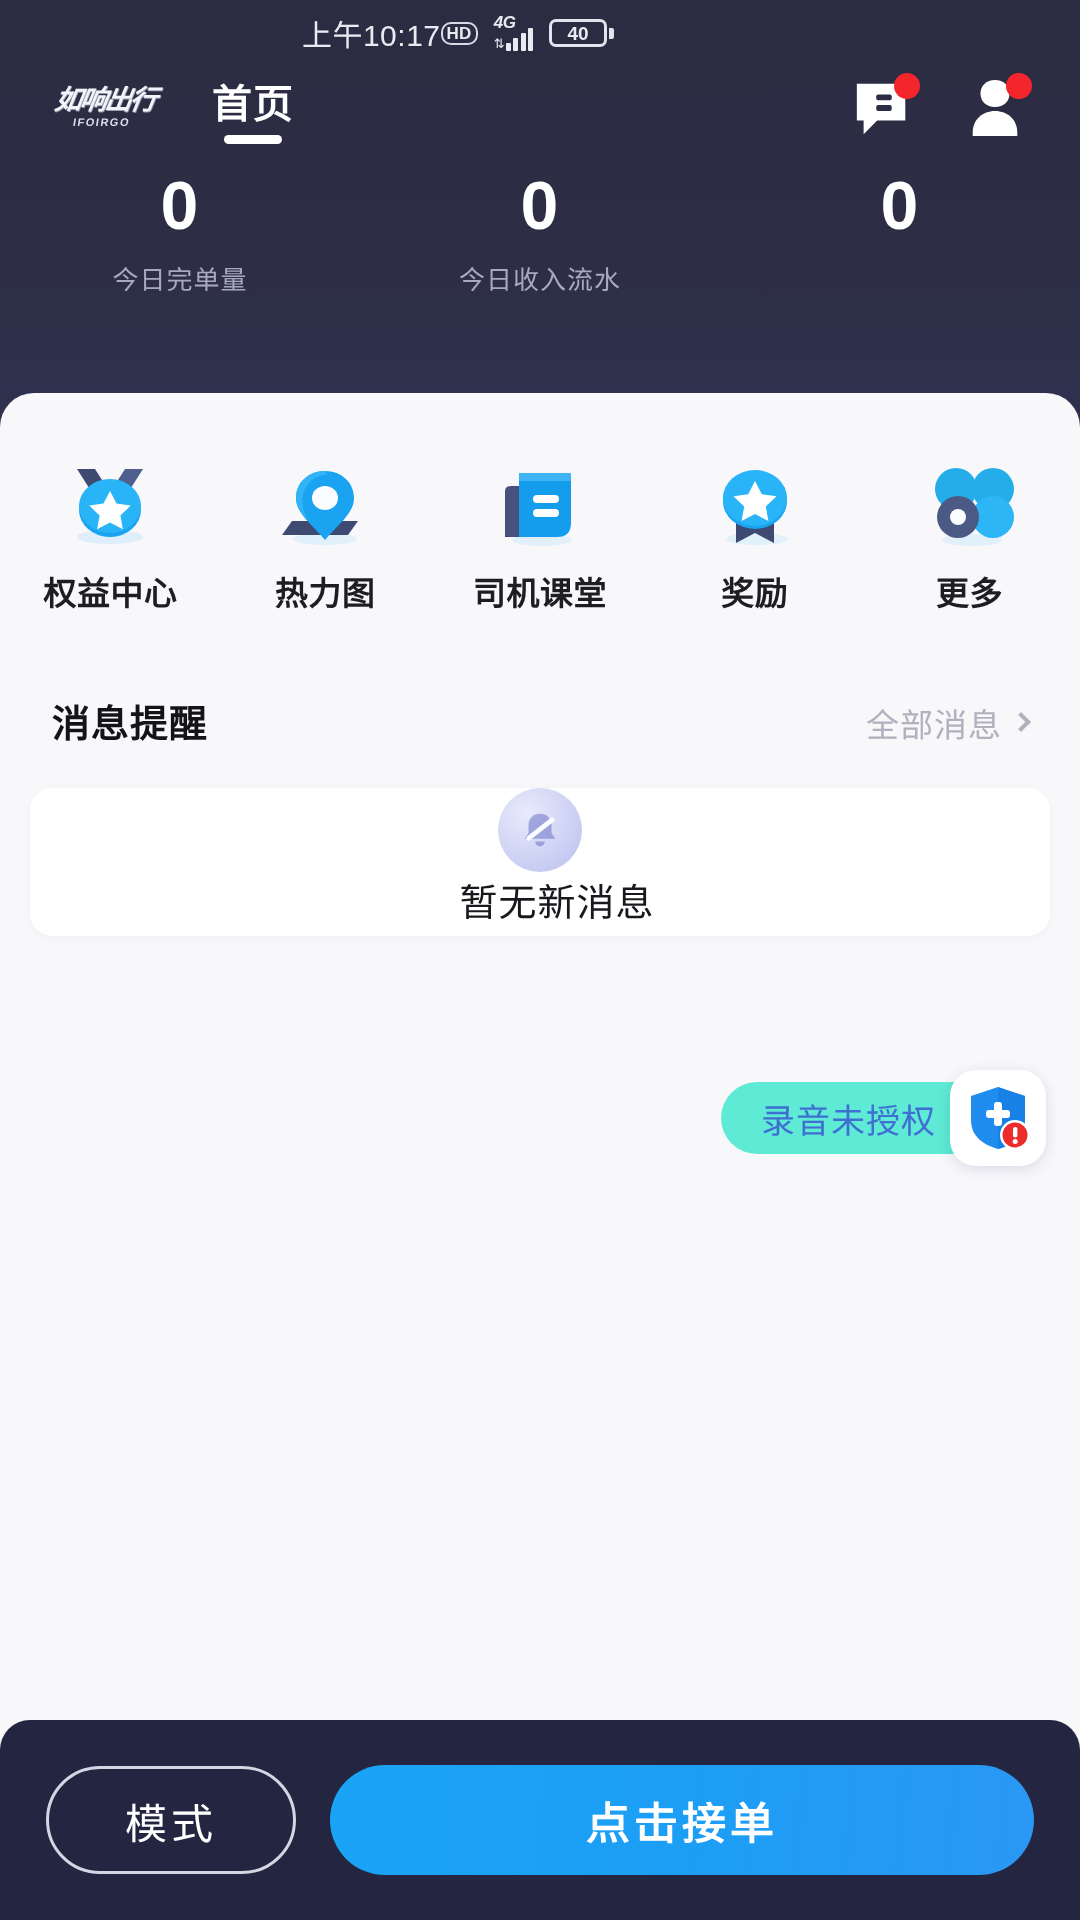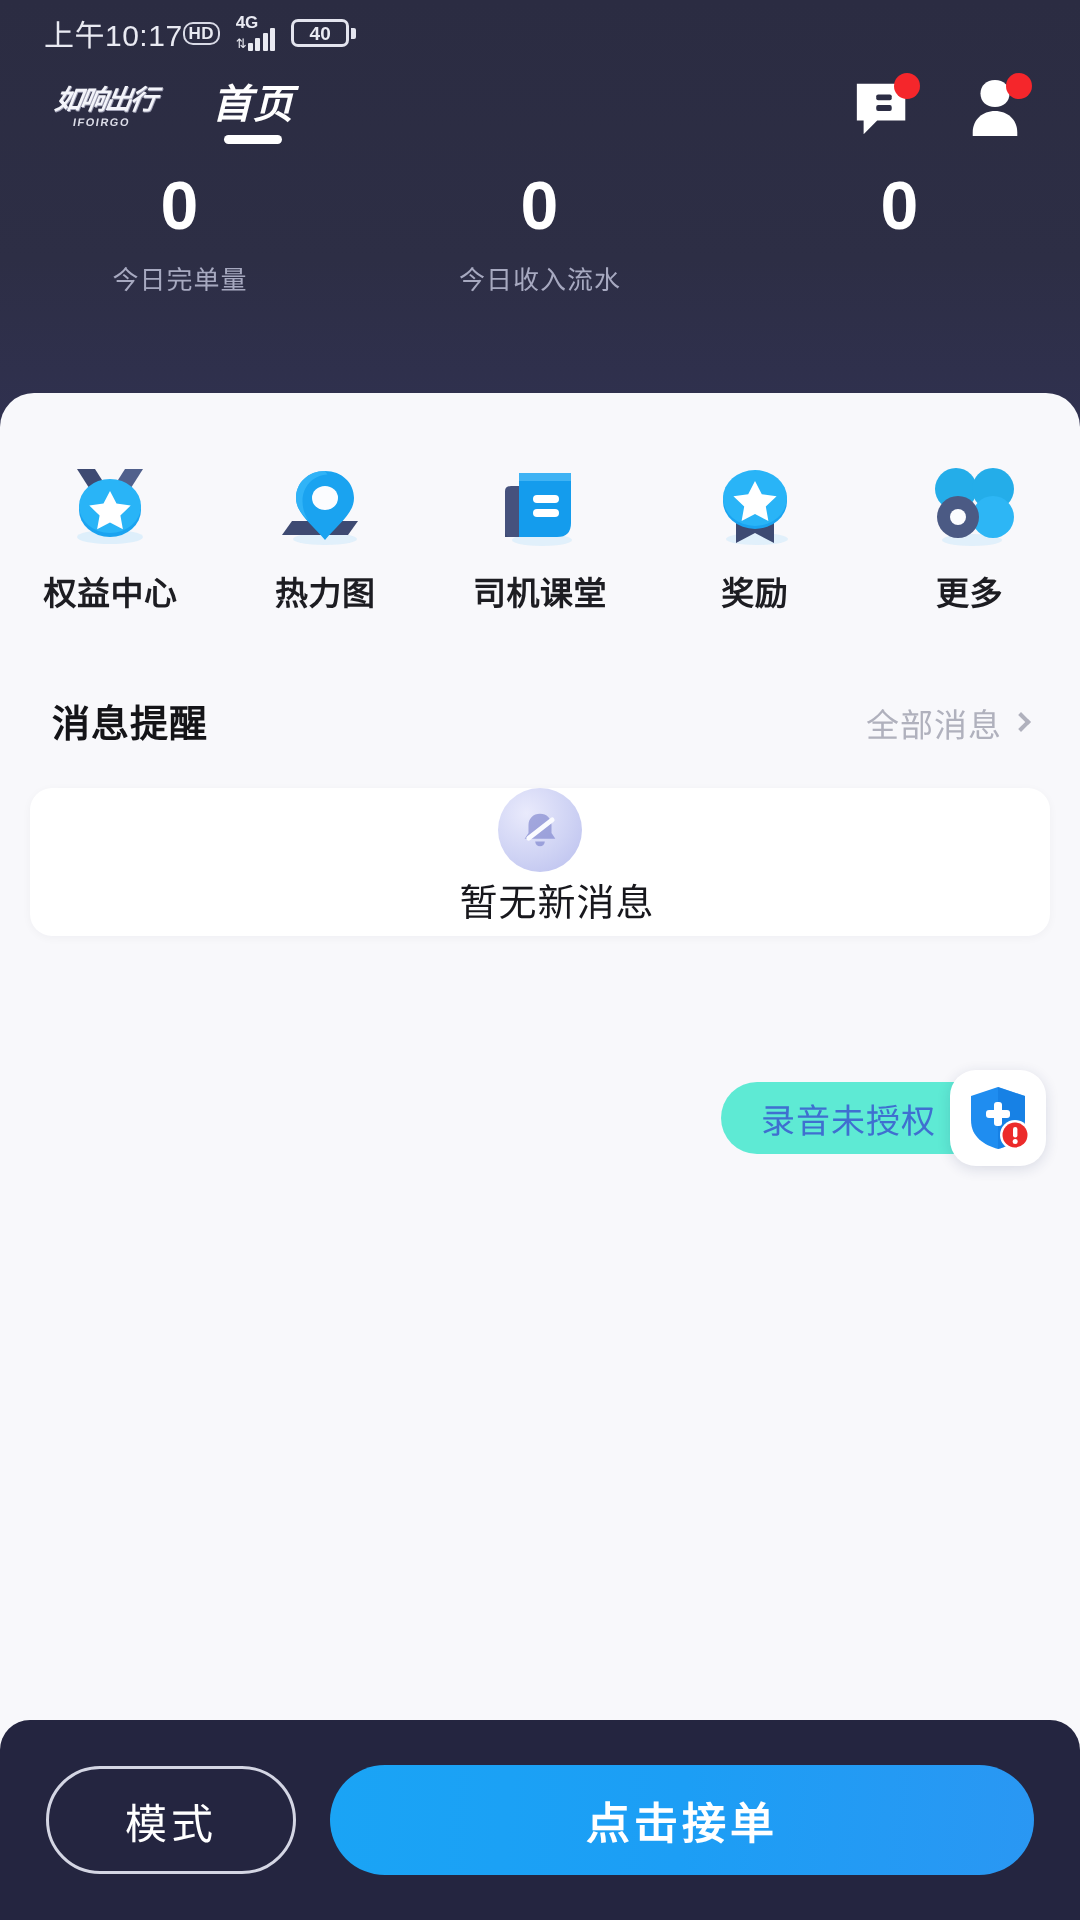--- a/index.html
+++ b/index.html
@@ -13,33 +13,33 @@
   .phone { position:absolute; inset:0; width:1080px; height:1920px; overflow:hidden; }
 
   
   .header-bg {
     position:absolute; top:0; left:0; width:1080px; height:430px;
     background:linear-gradient(180deg,#2b2c42 0%,#2d2e45 60%,#303150 100%);
   }
   
   .statusbar {
     position:absolute; top:0; left:0; width:916px; height:66px;
-    display:flex; align-items:center; justify-content:flex-start;
+    display:flex; align-items:center; justify-content:center;
     padding:0 44px;
   }
   .status-time {
     color:#e9eaf2; font-size:30px; letter-spacing:.5px; font-weight:500;
   }
   .status-right { display:flex; align-items:center; gap:16px; }
   .hd-badge {
     color:#e9eaf2; font-size:17px; font-weight:700;
     border:2px solid #d9dae6; border-radius:10px;
     padding:1px 4px; line-height:1; letter-spacing:.3px;
   }
-  .sig-wrap { display:flex; align-items:flex-end; gap:3px; position:relative; padding-top:12px; }
+  .sig-wrap { display:flex; align-items:flex-end; gap:3px; position:relative; padding-top:12px;font-style:italic; }
   .sig-4g {
     position:absolute; top:-3px; left:0; color:#e9eaf2;
     font-size:17px; font-weight:700; letter-spacing:-.3px;
   }
   .sig-arrows { color:#e9eaf2; font-size:13px; line-height:1; padding-bottom:1px; letter-spacing:-2px;}
   .sig-bars { display:flex; align-items:flex-end; gap:2.5px; }
   .sig-bars i { display:block; width:5px; background:#e9eaf2; border-radius:1px; }
   .sig-bars i:nth-child(1){height:8px}
   .sig-bars i:nth-child(2){height:13px}
   .sig-bars i:nth-child(3){height:18px}
@@ -69,21 +69,21 @@
     line-height:1; font-style:italic;
     text-shadow:1px 1px 0 #9a9bb0;
   }
   .logo-sub {
     font-size:11px; font-weight:800; color:#dcdde8; letter-spacing:1.5px;
     line-height:1; margin-top:3px;
   }
   .tabs { display:flex; align-items:center; gap:44px; margin-left:46px; }
   .tab { position:relative; padding:4px 2px 16px; cursor:pointer; }
   .tab span { font-size:40px; color:#a3a5bb; font-weight:500; letter-spacing:1px; }
-  .tab.active span { color:#ffffff; font-weight:700;font-style:italic; }
+  .tab.active span { color:#ffffff; font-weight:700; }
   .tab .underline {
     position:absolute; bottom:2px; left:50%; transform:translateX(-50%);
     width:58px; height:9px; background:#ffffff; border-radius:5px; display:none;
   }
   .tab.active .underline { display:block; }
   .nav-right { margin-left:auto; display:flex; align-items:center; gap:50px; padding-right:10px;}
   .nav-icon { position:relative; width:62px; height:62px; }
   .nav-dot {
     position:absolute; top:-3px; right:-6px; width:26px; height:26px;
     border-radius:50%; background:#f5262b;

